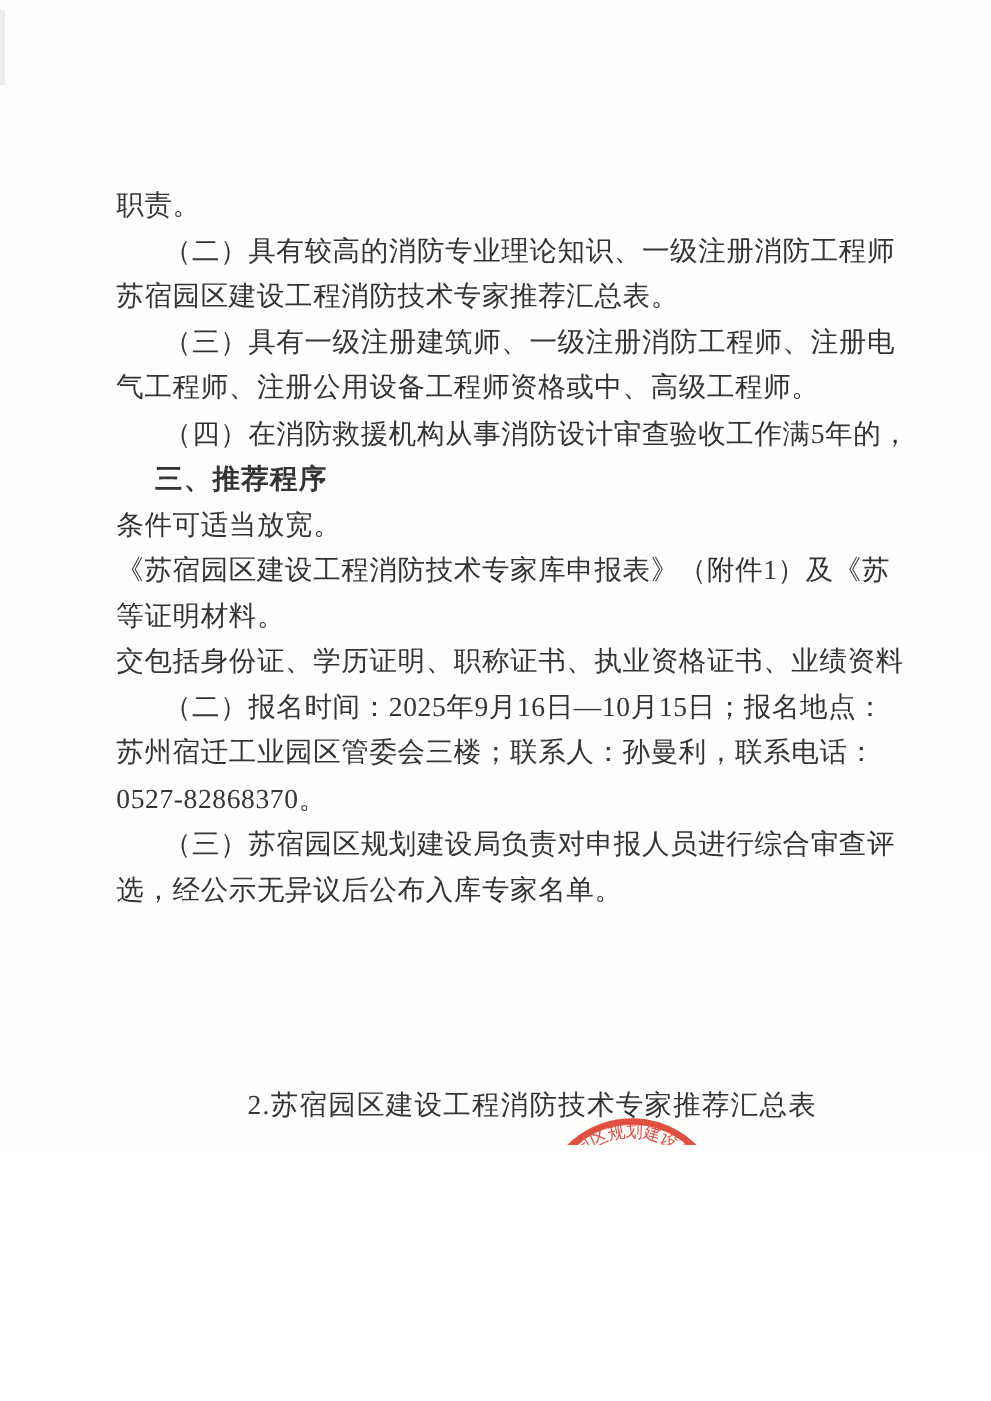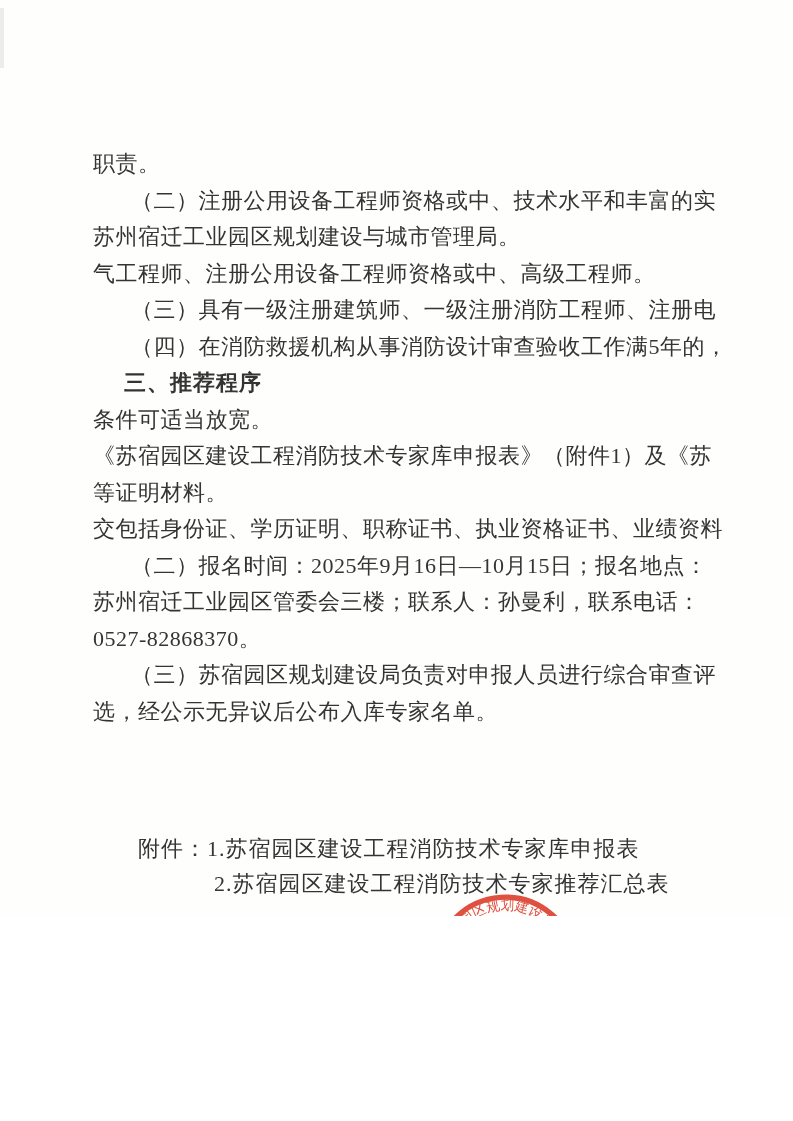--- a/index.html
+++ b/index.html
@@ -49,21 +49,21 @@
   .attach-line-1 {
     position: absolute;
     left: 138px;
     top: 834px;
     font-size: 22px;
     letter-spacing: 1px;
     white-space: nowrap;
   }
   .attach-line-2 {
     position: absolute;
-    left: 214px;
+    left: 198px;
     top: 869px;
     font-size: 22px;
     letter-spacing: 1px;
     white-space: nowrap;
   }
   .sig-agency {
     position: absolute;
     left: 304px;
     top: 941px;
     font-size: 14px;
@@ -99,38 +99,37 @@
 </style>
 </head>
 <body>
 
 <div class="page">
 
   <div class="scan-artifact"></div>
 
   <div class="body-lines" id="body-lines">
       <div class="bline">职责。</div>
-      <div class="bline ind">（二）注册公用设备工程师资格或中、技术水平和丰富的实</div>
-      <div class="bline">苏州宿迁工业园区规划建设与城市管理局。</div>
+      <div class="bline ind">（二）具有较高的消防专业理论知识、一级注册消防工程师</div>
+      <div class="bline">苏宿园区建设工程消防技术专家推荐汇总表。</div>
+      <div class="bline ind">（三）具有一级注册建筑师、一级注册消防工程师、注册电</div>
       <div class="bline">气工程师、注册公用设备工程师资格或中、高级工程师。</div>
-      <div class="bline ind">（三）具有一级注册建筑师、一级注册消防工程师、注册电</div>
       <div class="bline ind">（四）在消防救援机构从事消防设计审查验收工作满5年的，</div>
       <div class="bline bold">三、推荐程序</div>
       <div class="bline">条件可适当放宽。</div>
       <div class="bline">《苏宿园区建设工程消防技术专家库申报表》（附件1）及《苏</div>
       <div class="bline">等证明材料。</div>
       <div class="bline">交包括身份证、学历证明、职称证书、执业资格证书、业绩资料</div>
       <div class="bline ind">（二）报名时间：2025年9月16日—10月15日；报名地点：</div>
       <div class="bline">苏州宿迁工业园区管委会三楼；联系人：孙曼利，联系电话：</div>
       <div class="bline">0527-82868370。</div>
       <div class="bline ind">（三）苏宿园区规划建设局负责对申报人员进行综合审查评</div>
       <div class="bline">选，经公示无异议后公布入库专家名单。</div>
     </div>
 
-  <div class="attach-line-1">附件：1.苏宿园区建设工程消防技术专家库申报表</div>
   <div class="attach-line-2">2.苏宿园区建设工程消防技术专家推荐汇总表</div>
 
   <div class="sig-agency">苏宿工业园区规划建设与城市管理局</div>
   <div class="sig-date">2025年9月15日</div>
 
   <svg class="seal" viewBox="0 0 200 200">
     <defs>
       <path id="ringPath" d="M 35.3,138.5 A 77,77 0 1 1 168.7,138.5" fill="none"></path>
       <path id="codePath" d="M 55.8,159.1 A 75,75 0 0 0 148.2,159.1" fill="none"></path>
     </defs>

